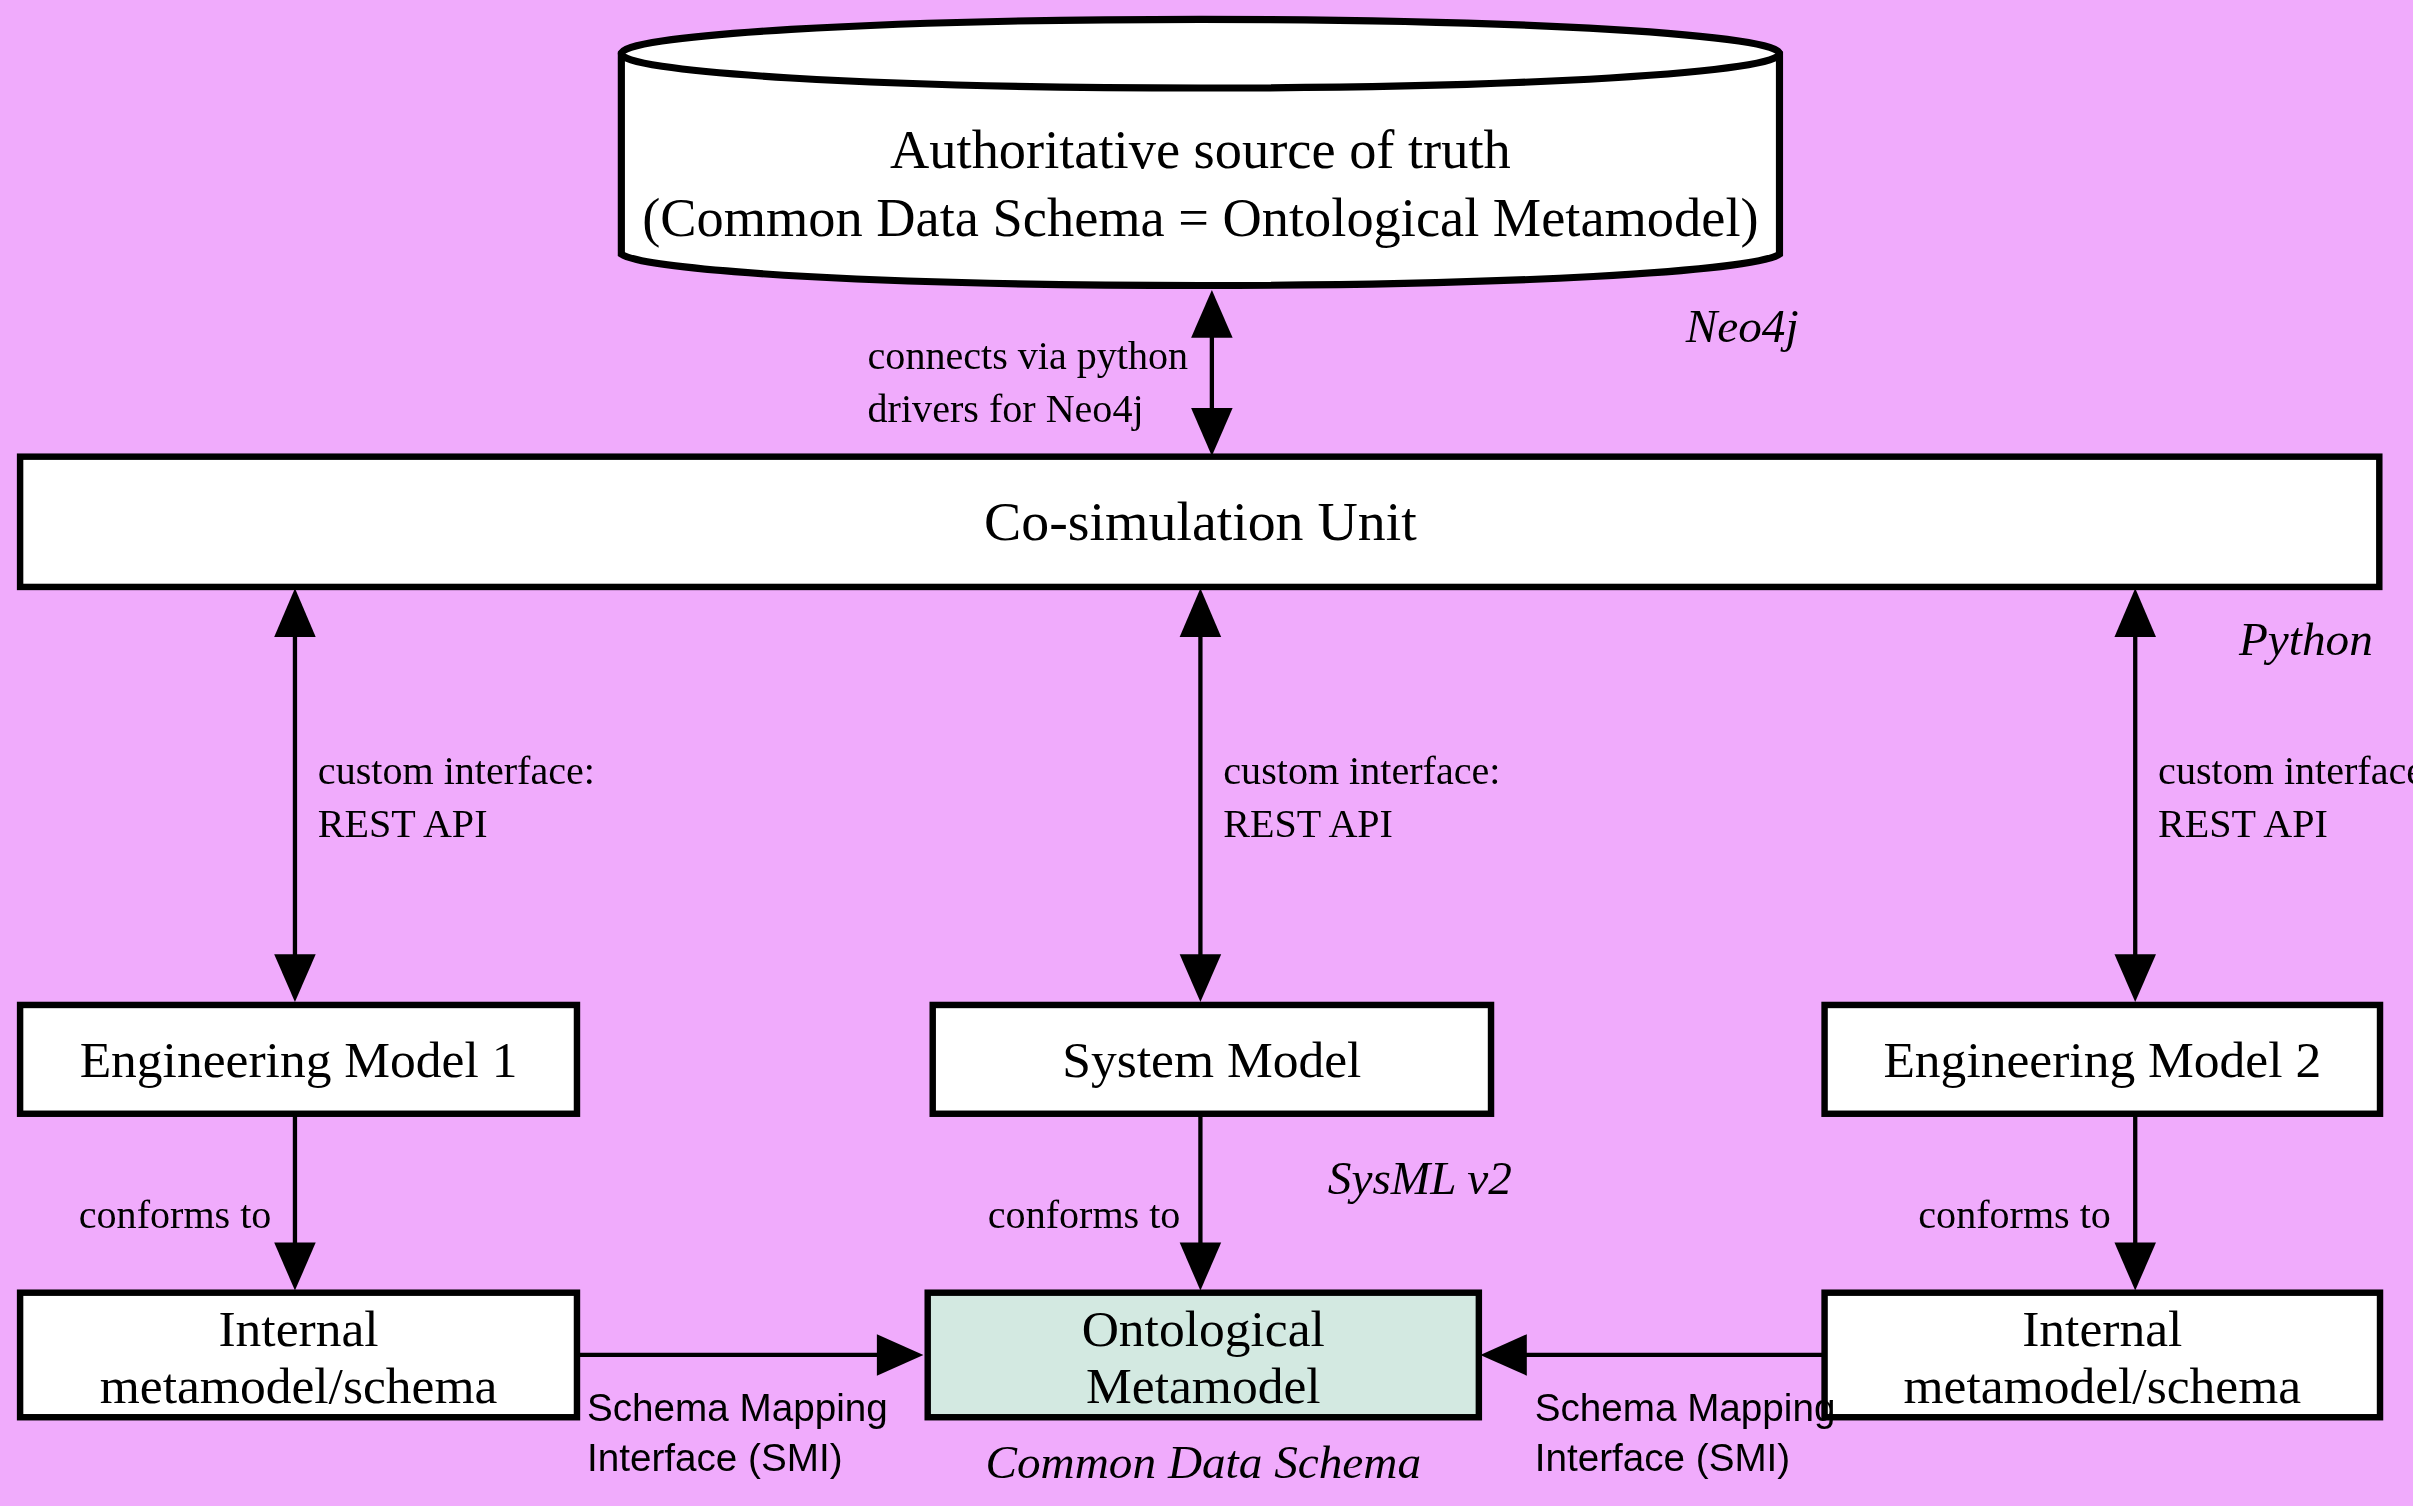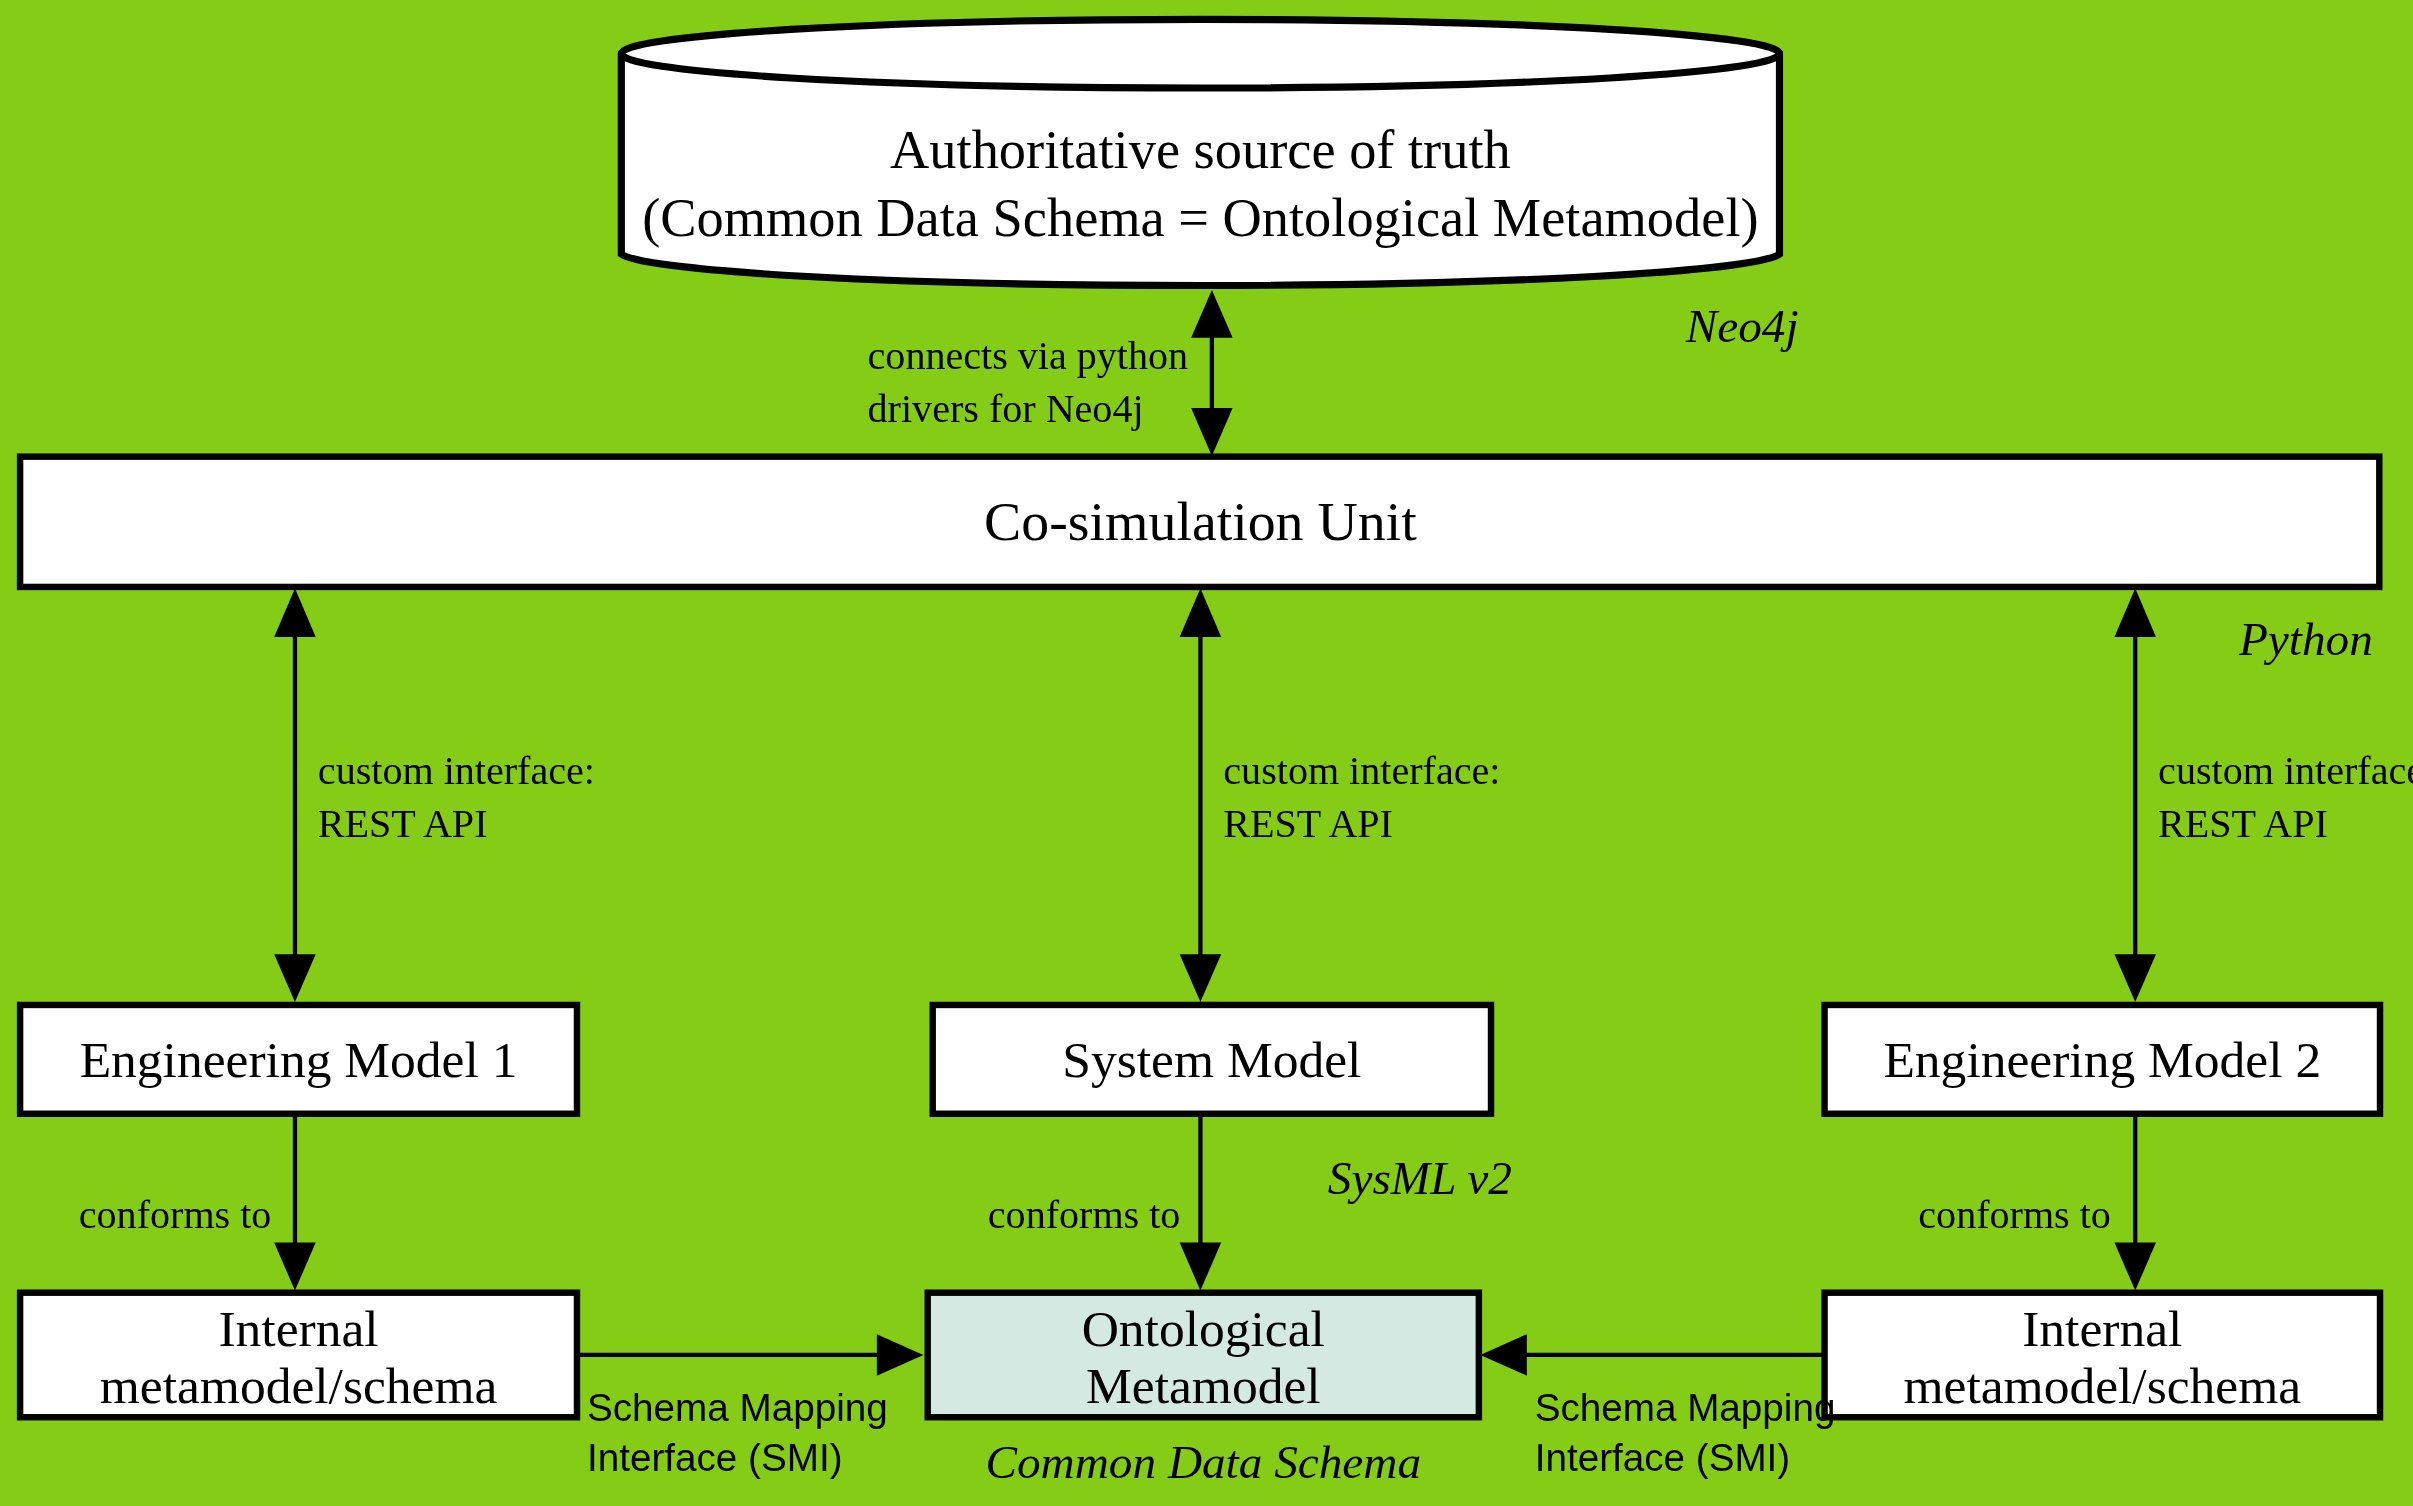--- a/index.html
+++ b/index.html
@@ -4,21 +4,21 @@
 <style>
   html, body {
     margin: 0;
     padding: 0;
     background: #ffffff;
   }
   #stage {
     position: relative;
     width: 2413px;
     height: 1506px;
-    background: #84cc16;
+    background: #f0abfc;
     overflow: hidden;
     font-family: "Liberation Serif", "DejaVu Serif", serif;
   }
   #diagram {
     position: absolute;
     left: 0;
     top: 0;
     width: 2413px;
     height: 1506px;
   }

